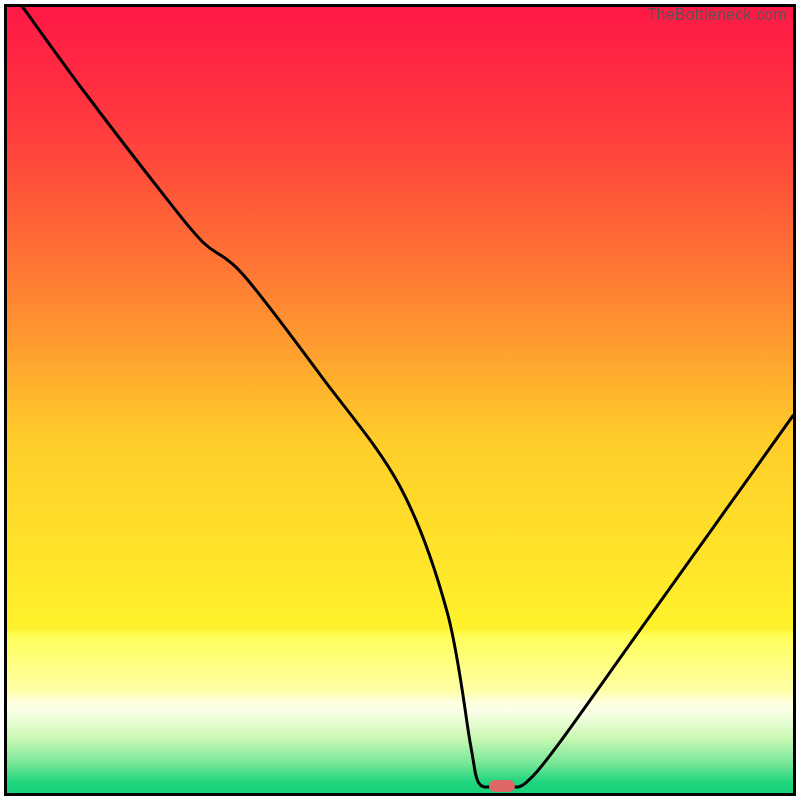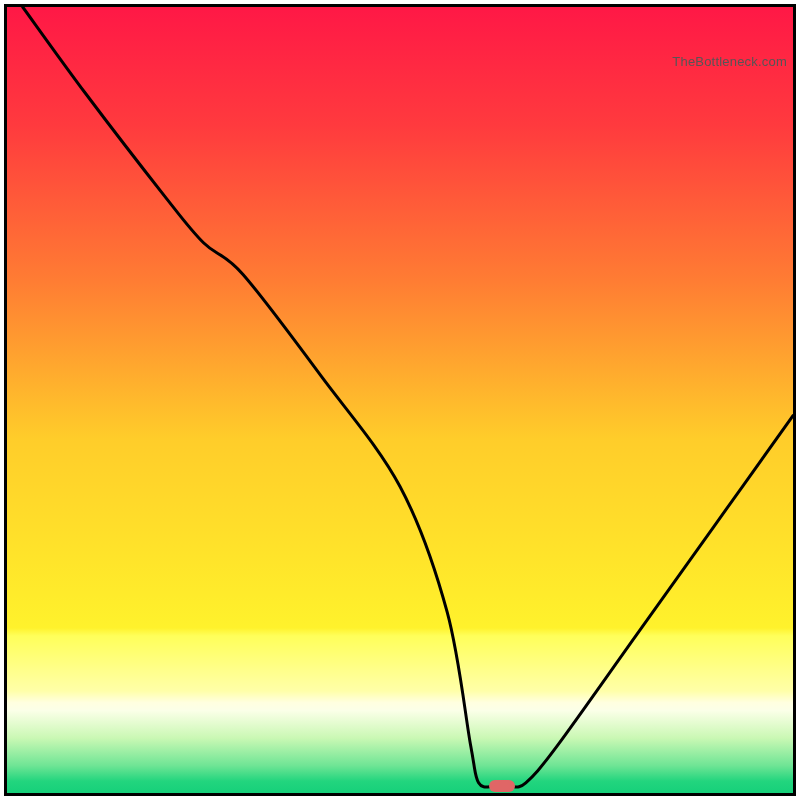--- a/index.html
+++ b/index.html
@@ -23,26 +23,25 @@
     position: absolute;
     left: 0;
     top: 0;
     right: 0;
     bottom: 0;
   }
   .watermark {
     position: absolute;
     top: -1px;
     right: 6px;
-    font-size: 13px;
+    font-size: 16px;
     font-weight: 500;
     color: #565656;
     letter-spacing: 0.2px;
     font-family: Arial, Helvetica, sans-serif;
-    margin-top: 48px;
   }
   .curve-svg {
     position: absolute;
     left: 0;
     top: 0;
   }
   .marker {
     position: absolute;
     width: 26px;
     height: 12px;

